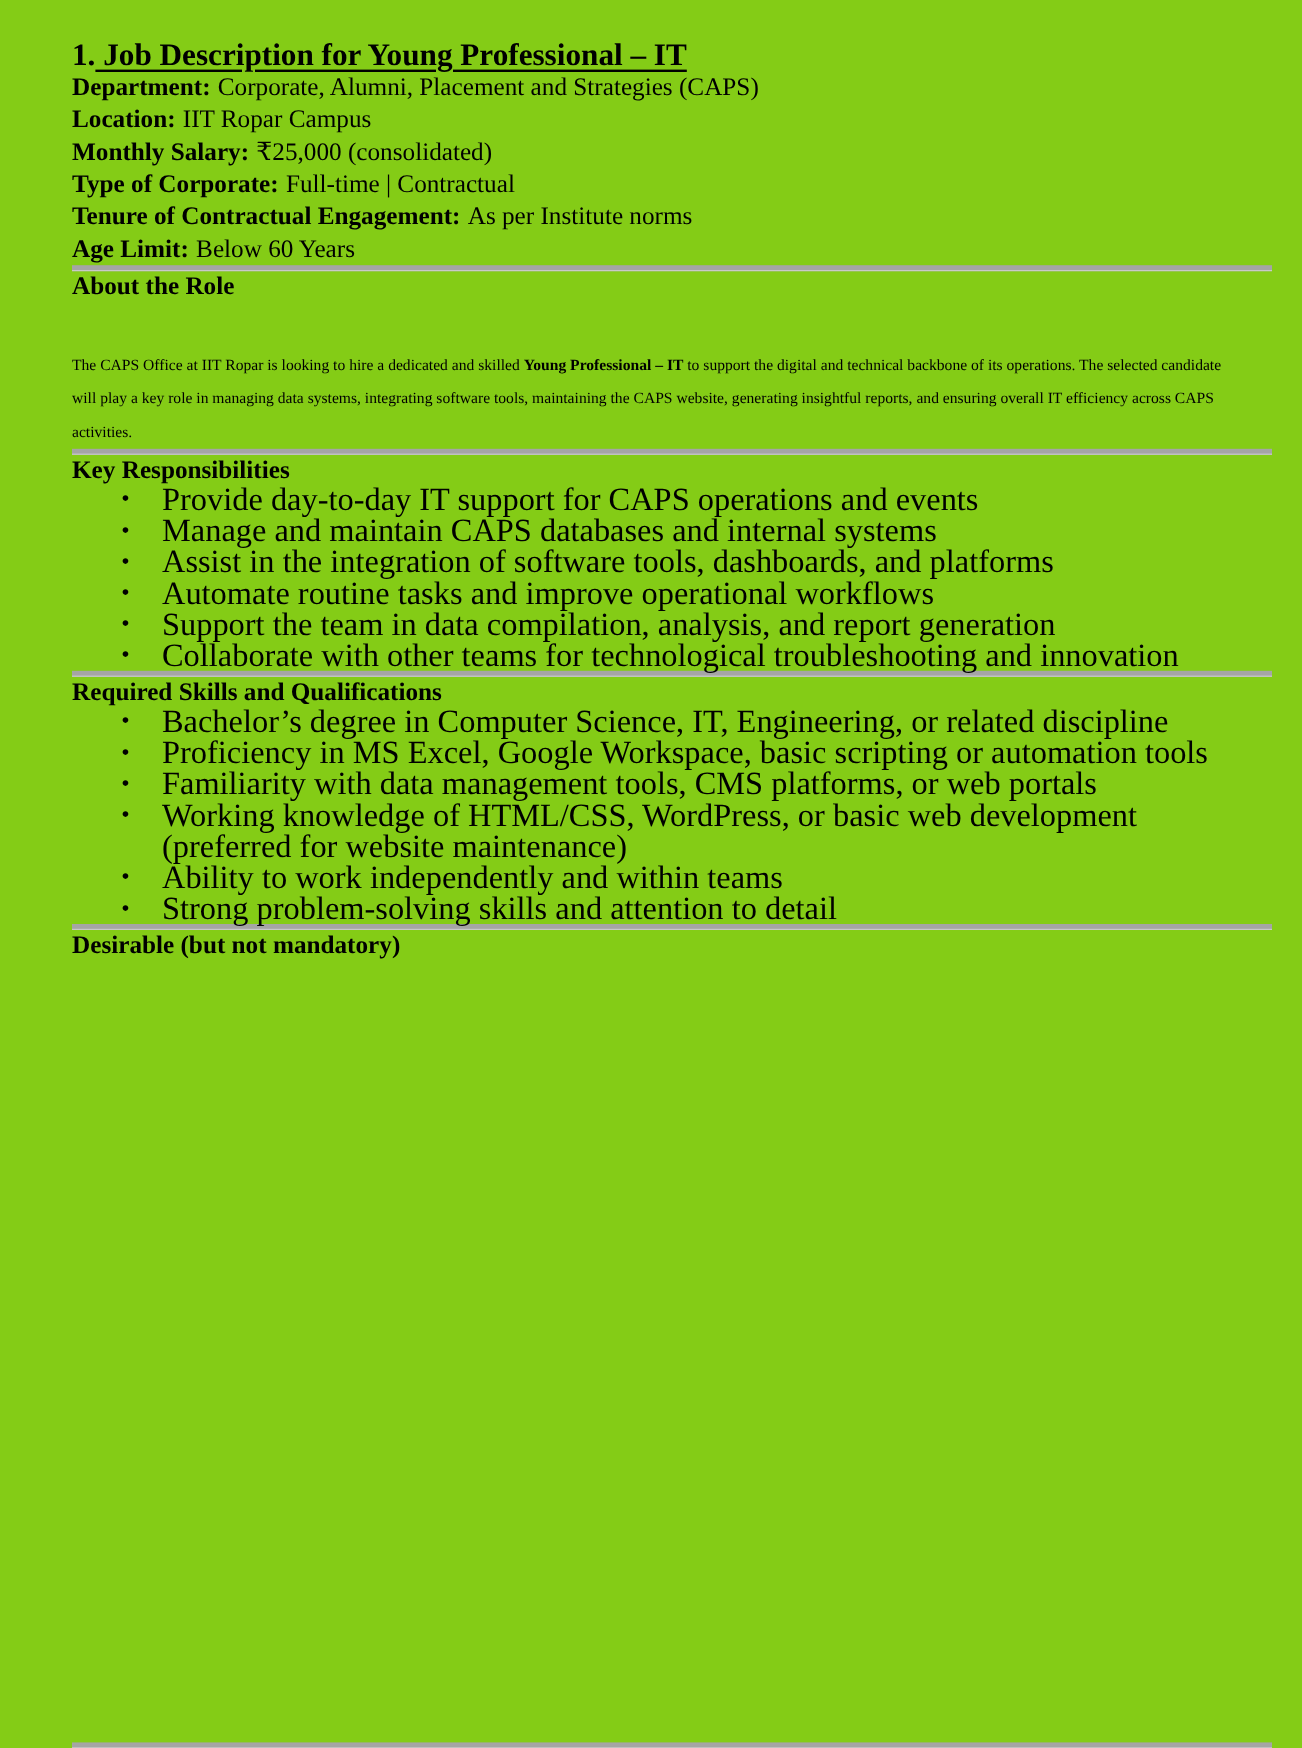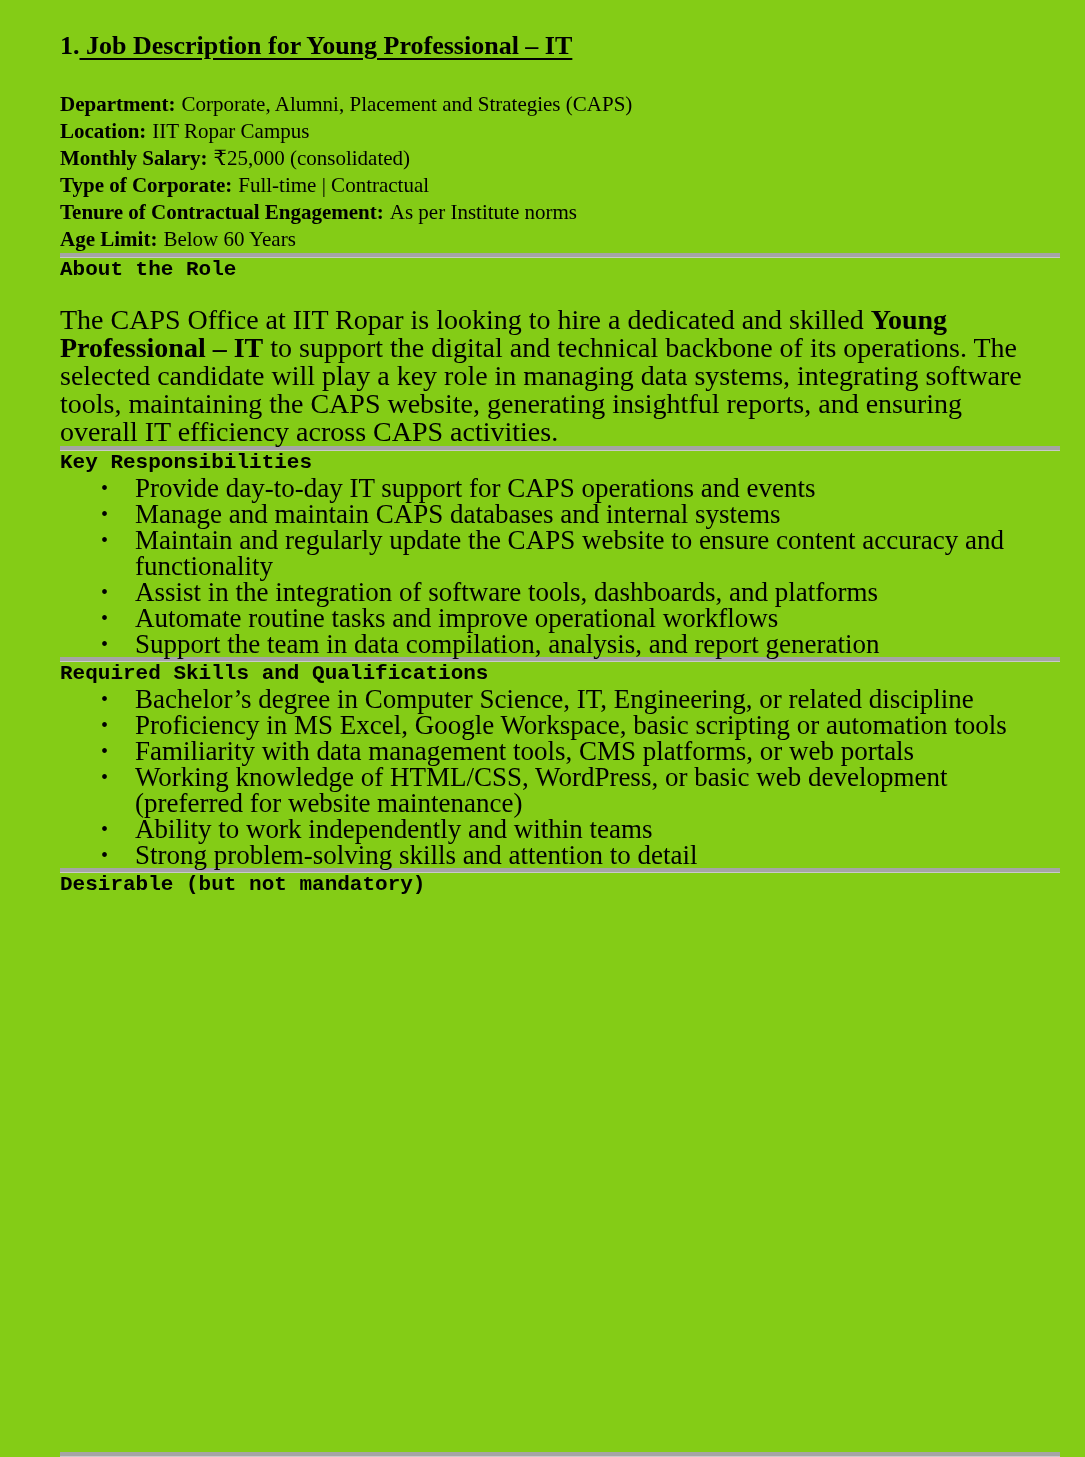--- a/index.html
+++ b/index.html
@@ -25,21 +25,21 @@
     font-size: 26px;
     line-height: 27px;
     font-weight: bold;
     white-space: nowrap;
   }
   h1.doc-title .underlined {
     text-decoration: underline;
     text-decoration-thickness: 2px;
     text-underline-offset: 4px;
   }
-  .info-block { margin-top: 32px; }
+  .info-block { }
   .info-line {
     font-size: 21px;
     line-height: 27px;
   }
   .info-line b { font-weight: bold; }
   .info-line .iv { margin-left: 6px; }
   hr.divider {
     border: none;
     height: 4px;
     background: #a5a5a5;
@@ -55,29 +55,28 @@
     position: absolute;
     left: 60px;
     bottom: 0;
     width: 1000px;
   }
   h2.section-heading {
     font-size: 21px;
     line-height: 24px;
     font-weight: bold;
     margin: 0;
-    font-family: Liberation Mono, monospace;
   }
   .h-about      { margin-top: 38px; }
   .h-resp       { margin-top: 43px; }
   .h-skills     { margin-top: 40px; }
   .h-desirable  { margin-top: 42px; }
   p.body-para {
-    margin: 24px 0 0 0;
-    font-size: 28px;
+    margin: 40px 0 0 0;
+    font-size: 13px;
     line-height: 28px;
     width: 975px;
   }
   p.body-para b { font-weight: bold; }
   ul.blist {
     list-style: none;
     margin: 0;
     padding: 0;
   }
   .l-resp      { margin-top: 33px; }
@@ -132,29 +131,29 @@
     <hr class="divider d2">
 
     <h2 class="section-heading h-resp">Key Responsibilities</h2>
 
     <ul class="blist l-resp">
 
         <li>Provide day-to-day IT support for CAPS operations and events</li>
 
         <li>Manage and maintain CAPS databases and internal systems</li>
 
-        <li>Maintain and regularly update the CAPS website to ensure content accuracy and functionality</li>
 
         <li>Assist in the integration of software tools, dashboards, and platforms</li>
 
         <li>Automate routine tasks and improve operational workflows</li>
 
         <li>Support the team in data compilation, analysis, and report generation</li>
 
 
+        <li>Collaborate with other teams for technological troubleshooting and innovation</li>
       </ul>
 
     <hr class="divider d3">
 
     <h2 class="section-heading h-skills">Required Skills and Qualifications</h2>
 
     <ul class="blist l-skills">
 
         <li>Bachelor’s degree in Computer Science, IT, Engineering, or related discipline</li>
 

